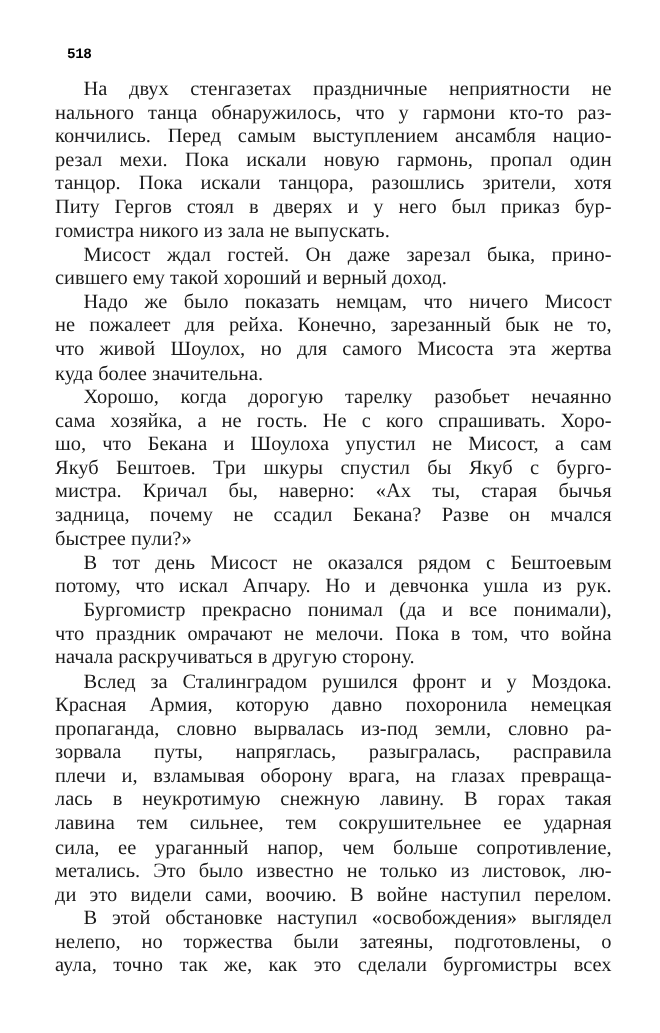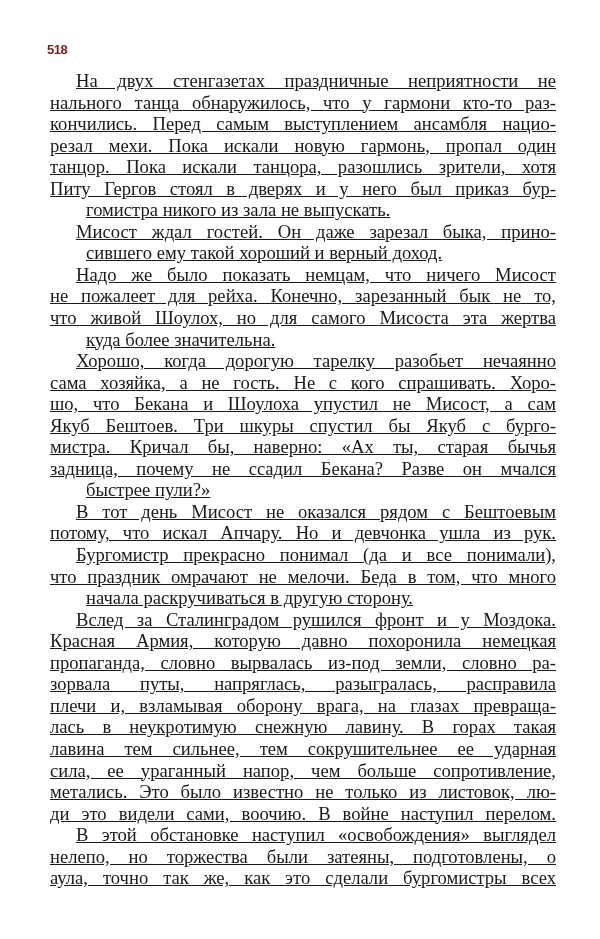--- a/index.html
+++ b/index.html
@@ -1,31 +1,31 @@
 <!DOCTYPE html>
 <html><head>
   <meta charset="utf-8">
   <style>
     html, body { margin: 0; padding: 0; background: #ffffff; }
     body { width: 600px; height: 939px; position: relative; overflow: hidden; }
     .page-number {
-      position: absolute; left: 47px; top: 42px;
-      font-family: Liberation Sans, sans-serif; font-weight: bold;
-      font-size: 13px; color: #7f1d1d; letter-spacing: -0.5px;
+      position: absolute; left: 61px; top: 42px;
+      font-family: Liberation Mono, monospace; font-weight: bold;
+      font-size: 13px; color: #000000; letter-spacing: -0.5px;
     }
     .text-body {
       position: absolute; left: 50px; top: 70px; width: 506px;
       font-family: "Liberation Serif", serif; font-size: 18.6px;
       line-height: 21.55px; color: #1a1a1a;
     }
     .line {
       display: block; white-space: nowrap; text-align: justify;
-      text-align-last: justify; height: 21.55px; text-decoration: underline;
+      text-align-last: justify; height: 21.55px;
     }
-    .line.last { text-align-last: left; margin-left: 36px; }
+    .line.last { text-align-last: left; }
     .line.indent { padding-left: 26px; }
   </style>
 </head>
 <body>
 
 <div class="page-number">518</div>
 
 <div class="text-body">
   <div>
     <span class="line indent">На двух стенгазетах праздничные неприятности не</span>
@@ -54,21 +54,21 @@
     <span class="line">мистра. Кричал бы, наверно: «Ах ты, старая бычья</span>
     <span class="line">задница, почему не ссадил Бекана? Разве он мчался</span>
     <span class="line last">быстрее пули?»</span>
   </div>
   <div>
     <span class="line indent">В тот день Мисост не оказался рядом с Бештоевым</span>
     <span class="line">потому, что искал Апчару. Но и девчонка ушла из рук.</span>
   </div>
   <div>
     <span class="line indent">Бургомистр прекрасно понимал (да и все понимали),</span>
-    <span class="line">что праздник омрачают не мелочи. Беда в том, что много</span>
+    <span class="line">что праздник омрачают не мелочи. Пока в том, что война</span>
     <span class="line last">начала раскручиваться в другую сторону.</span>
   </div>
   <div>
     <span class="line indent">Вслед за Сталинградом рушился фронт и у Моздока.</span>
     <span class="line">Красная Армия, которую давно похоронила немецкая</span>
     <span class="line">пропаганда, словно вырвалась из-под земли, словно ра-</span>
     <span class="line">зорвала путы, напряглась, разыгралась, расправила</span>
     <span class="line">плечи и, взламывая оборону врага, на глазах превраща-</span>
     <span class="line">лась в неукротимую снежную лавину. В горах такая</span>
     <span class="line">лавина тем сильнее, тем сокрушительнее ее ударная</span>

